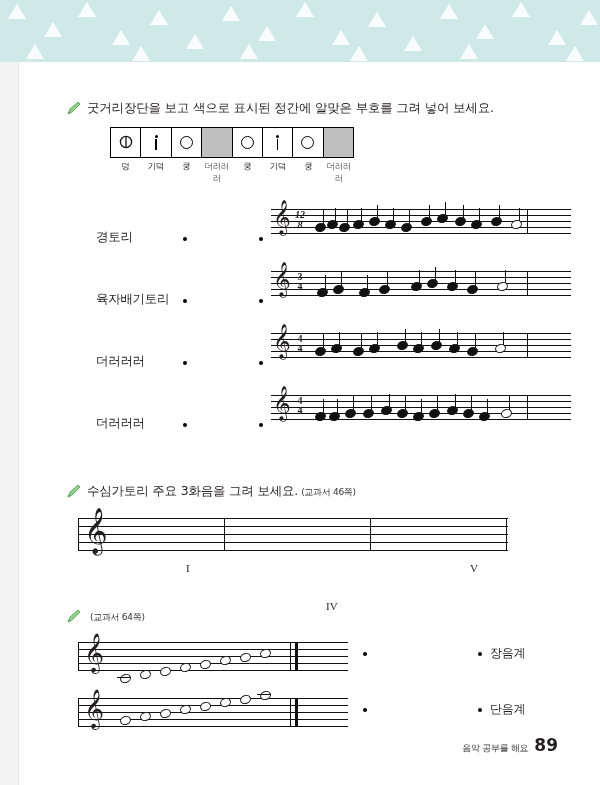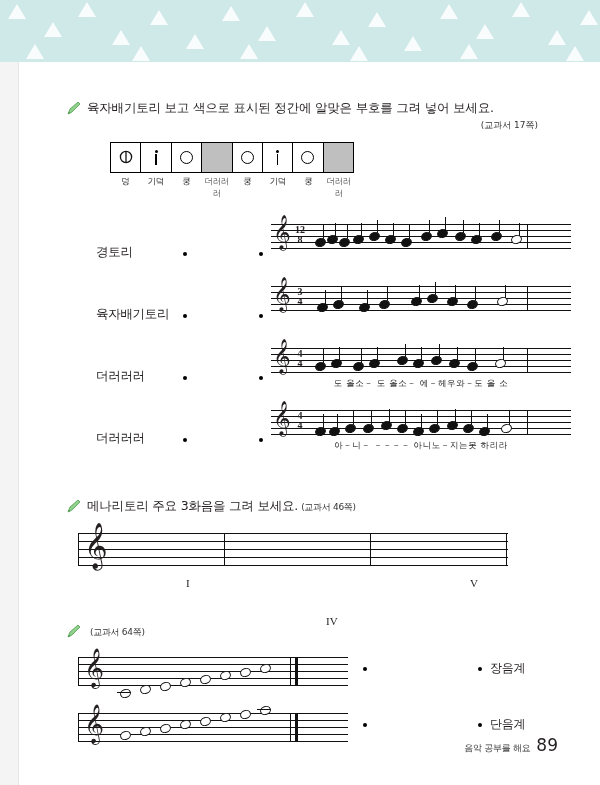--- a/index.html
+++ b/index.html
@@ -109,21 +109,21 @@
 
   
   .clef{position:absolute;font-size:30px;line-height:1;font-family:"DejaVu Sans",sans-serif;}
   .meter{position:absolute;font-size:10px;line-height:1.02;text-align:center;font-family:"Liberation Serif",serif;font-weight:bold;}
 
   
   .footer{
     position:absolute;right:42px;bottom:30px;text-align:right;
   }
   .footer .ftext{font-size:9px;color:#333;display:inline-block;vertical-align:baseline;margin-right:6px;letter-spacing:-.3px;}
-  .footer .fnum{font-size:17px;font-weight:normal;display:inline-block;vertical-align:baseline;}
+  .footer .fnum{font-size:17px;font-weight:bold;display:inline-block;vertical-align:baseline;}
 </style>
 </head>
 <body>
 
 <div class="page-edge"></div>
 
 <div class="banner">
   <div class="tri" style="left:8px;top:4px;"></div>
   <div class="tri" style="left:44px;top:22px;"></div>
   <div class="tri" style="left:78px;top:2px;"></div>
@@ -152,23 +152,22 @@
 <div class="content">
 
   <div class="qblock" style="margin-top:38px;">
     <div class="qhead">
       <span class="pencil">
         <svg width="15" height="15" viewBox="0 0 15 15">
           <path d="M2 13 L4 8 L12 1 L14 3 L6 11 Z" fill="#8fd08a" stroke="#4f9e50" stroke-width=".8"></path>
           <path d="M2 13 L4.4 12.2 L3 10.6 Z" fill="#4f9e50"></path>
         </svg>
       </span>
-      <span class="qtext">육자배기토리 보고 색으로 표시된 정간에 알맞은 부호를 그려 넣어 보세요.</span>
-    </div>
-    <div class="ref-right">(교과서 17쪽)</div>
+      <span class="qtext">굿거리장단을 보고 색으로 표시된 정간에 알맞은 부호를 그려 넣어 보세요.</span>
+    </div>
 
     <div class="rhythm-wrap">
       <div class="rhythm-row">
         <div class="rcell">
           <span class="sym-head">
             <svg width="14" height="14" viewBox="0 0 14 14">
                 <circle cx="7" cy="7" r="5.6" fill="none" stroke="#111" stroke-width="1.3"></circle>
                 <line x1="7" y1="1" x2="7" y2="13" stroke="#111" stroke-width="1.3"></line>
               </svg>
           </span>
@@ -219,21 +218,21 @@
         <div class="mdot-left"></div>
         <div class="mdot-right"></div>
         <div class="staff-box">
           <div class="staff">
             <div class="ln" style="top:0px;"></div>
               <div class="ln" style="top:6px;"></div>
             <div class="ln" style="top:12px;"></div>
               <div class="ln" style="top:18px;"></div>
             <div class="ln" style="top:24px;"></div>
             <span class="clef" style="left:2px;top:-7px;">𝄞</span>
-            <span class="meter" style="left:22px;top:1px;width:14px;">
+            <span class="meter" style="left:22px;top:1px;width:14px;font-style:italic;">
               <span>12</span><br>
               <span>8</span>
             </span>
             <span class="nh filled" style="left:44px;top:14px;"></span>
               <span class="stem" style="left:52px;top:1px;height:14px;"></span>
             <span class="nh filled" style="left:56px;top:11px;"></span>
               <span class="stem" style="left:64px;top:-1px;height:13px;"></span>
             <span class="nh filled" style="left:68px;top:14px;"></span>
               <span class="stem" style="left:76px;top:1px;height:14px;"></span>
             <span class="nh filled" style="left:82px;top:11px;"></span>
@@ -331,21 +330,20 @@
             <span class="nh filled" style="left:160px;top:8px;"></span>
               <span class="stem" style="left:168px;top:-4px;height:13px;"></span>
             <span class="nh filled" style="left:178px;top:11px;"></span>
               <span class="stem" style="left:186px;top:-1px;height:13px;"></span>
             <span class="nh filled" style="left:196px;top:14px;"></span>
               <span class="stem" style="left:204px;top:1px;height:14px;"></span>
             <span class="nh" style="left:224px;top:11px;"></span>
               <span class="stem" style="left:232px;top:-1px;height:13px;"></span>
             <div class="ln" style="top:0;left:256px;width:1.4px;height:25px;background:#111;"></div>
           </div>
-          <div class="lyr">도 올소－ 도 올소－  에－헤우와－도 올 소</div>
         </div>
       </div>
 
       <div class="mrow">
         <div class="mname">더러러러</div>
         <div class="mdot-left"></div>
         <div class="mdot-right"></div>
         <div class="staff-box">
           <div class="staff">
             <div class="ln" style="top:0px;"></div>
@@ -377,36 +375,35 @@
             <span class="nh filled" style="left:176px;top:11px;"></span>
               <span class="stem" style="left:184px;top:-1px;height:13px;"></span>
             <span class="nh filled" style="left:192px;top:14px;"></span>
               <span class="stem" style="left:200px;top:1px;height:14px;"></span>
             <span class="nh filled" style="left:208px;top:17px;"></span>
               <span class="stem" style="left:216px;top:4px;height:14px;"></span>
             <span class="nh" style="left:230px;top:14px;"></span>
               <span class="stem" style="left:238px;top:1px;height:14px;"></span>
             <div class="ln" style="top:0;left:256px;width:1.4px;height:25px;background:#111;"></div>
           </div>
-          <div class="lyr">아－니－ －－－－ 아니노－지는못 하리라</div>
         </div>
       </div>
 
     </div>
   </div>
 
   <div class="qblock" style="margin-top:24px;">
     <div class="qhead">
       <span class="pencil">
         <svg width="15" height="15" viewBox="0 0 15 15">
           <path d="M2 13 L4 8 L12 1 L14 3 L6 11 Z" fill="#8fd08a" stroke="#4f9e50" stroke-width=".8"></path>
           <path d="M2 13 L4.4 12.2 L3 10.6 Z" fill="#4f9e50"></path>
         </svg>
       </span>
-      <span class="qtext">메나리토리 주요 3화음을 그려 보세요.</span>
+      <span class="qtext">수심가토리 주요 3화음을 그려 보세요.</span>
       <span class="ref" style="margin-left:3px;margin-top:3px;">(교과서 46쪽)</span>
     </div>
 
     <div class="bigstaff">
       <div class="ln" style="top:8px;"></div>
       <div class="ln" style="top:16px;"></div>
       <div class="ln" style="top:24px;"></div>
       <div class="ln" style="top:32px;"></div>
       <div class="ln" style="top:40px;"></div>
       <span class="clef" style="left:6px;top:0px;font-size:40px;">𝄞</span>

